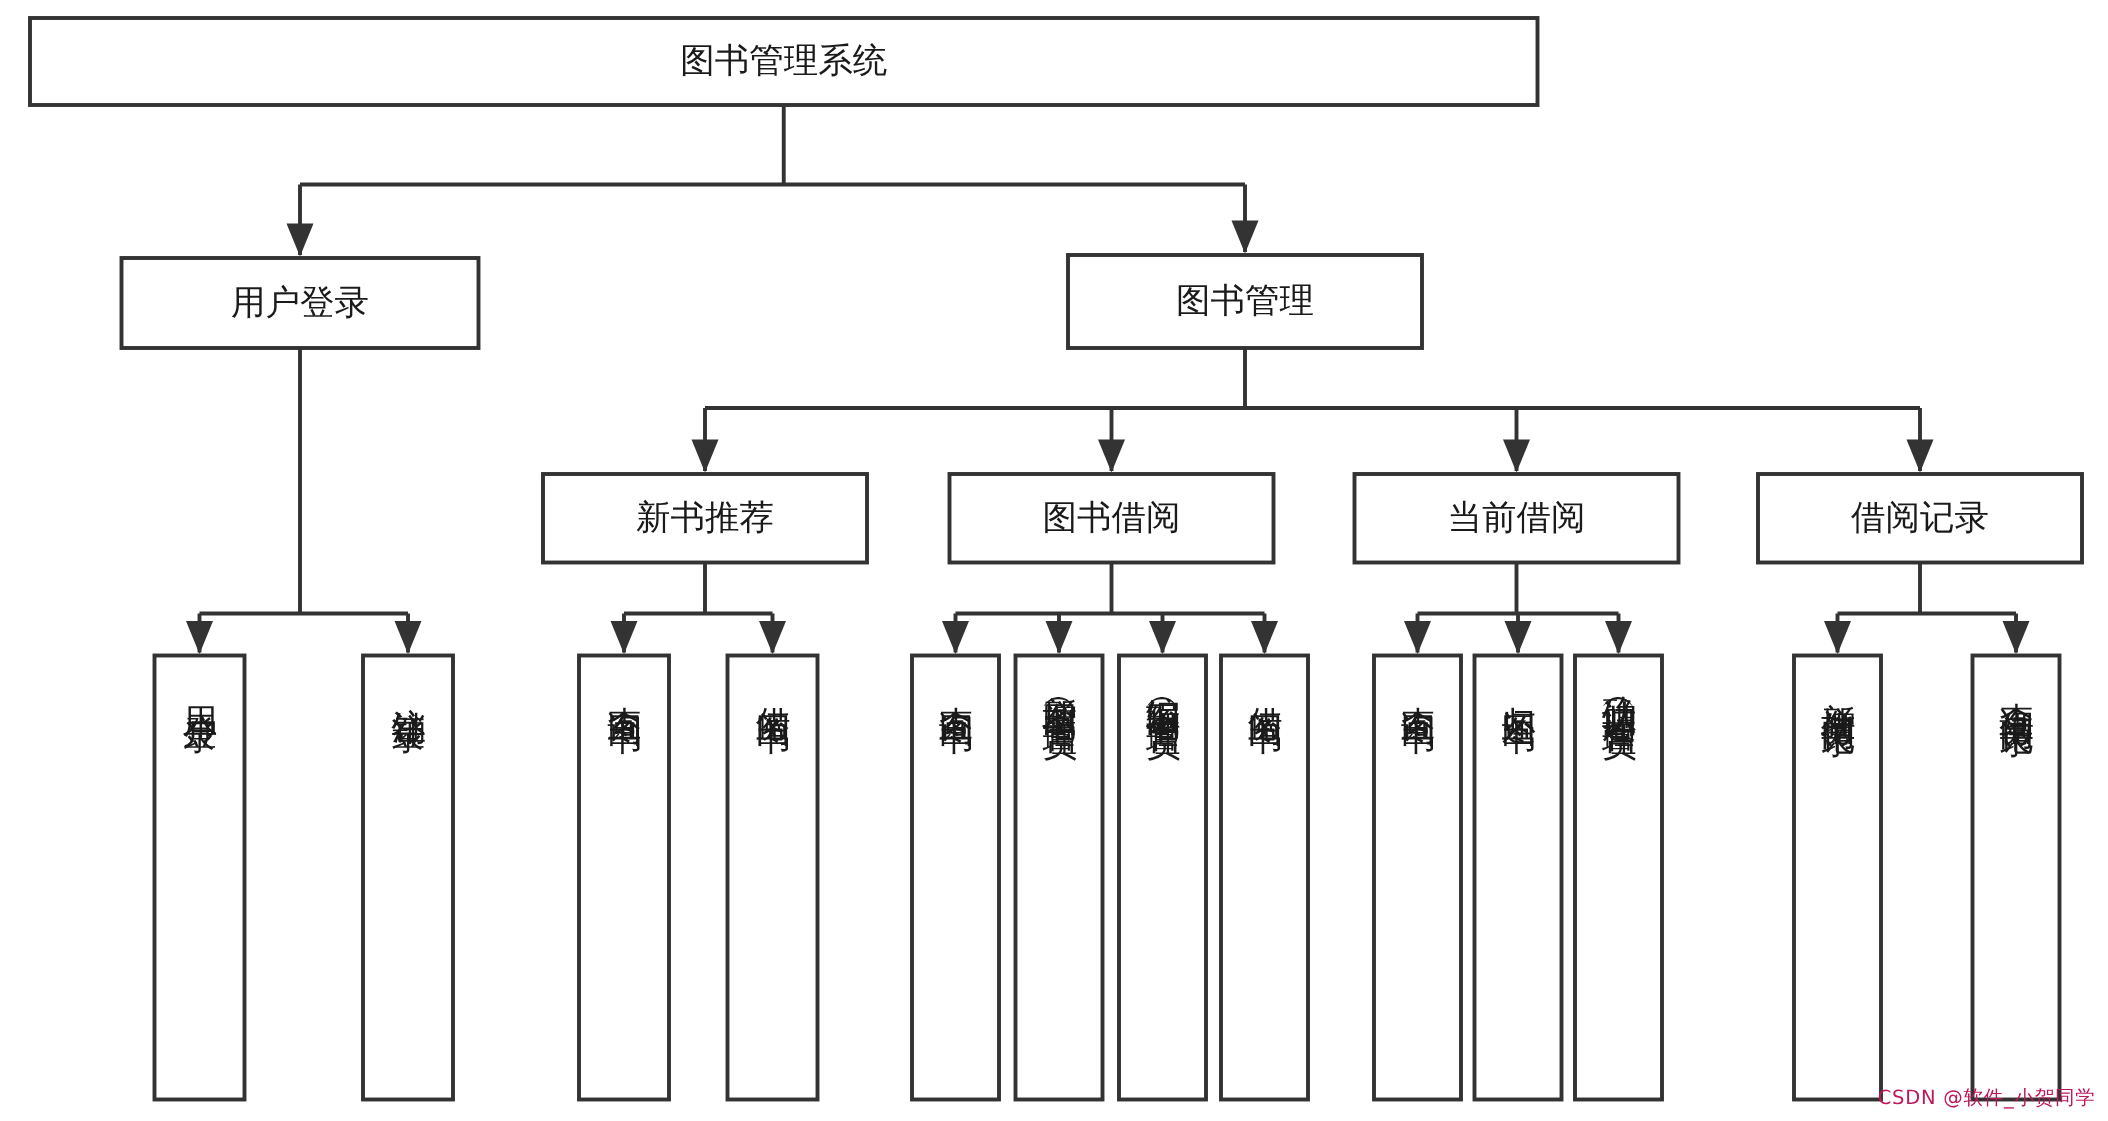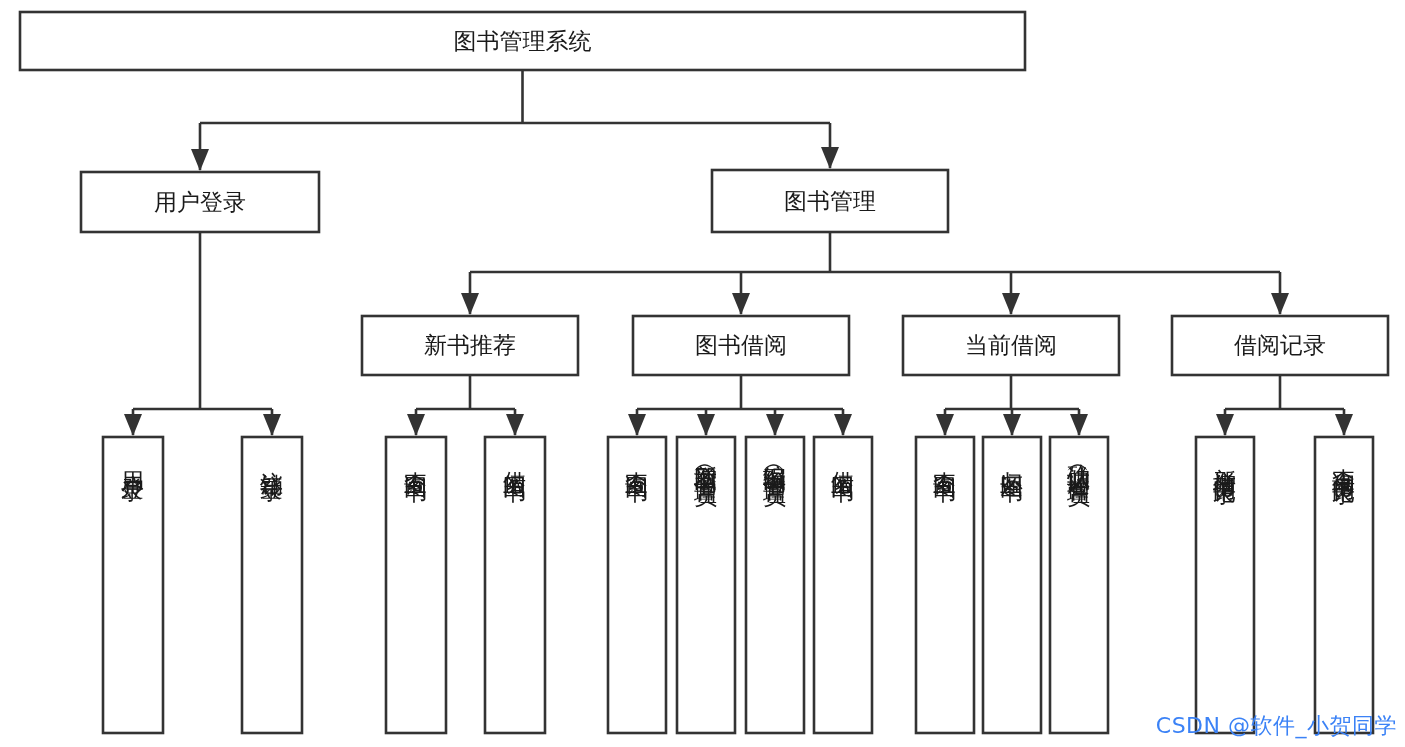--- a/index.html
+++ b/index.html
@@ -53,22 +53,22 @@
   }
   .edge-arrow {
     fill: #333333;
     stroke: none;
   }
   .watermark {
     position: absolute;
     right: 8px;
     bottom: 6px;
     font-family: "DejaVu Sans", "Liberation Sans", sans-serif;
-    font-size: 22px;
-    color: #3b82f6;
+    font-size: 13px;
+    color: #be185d;
     letter-spacing: 0.5px;
     white-space: nowrap;
     pointer-events: none;
   }
 </style>
 </head>
 <body>
 
 <div id="diagram-root">
   <svg class="flowchart" viewBox="0 0 1405 747">

